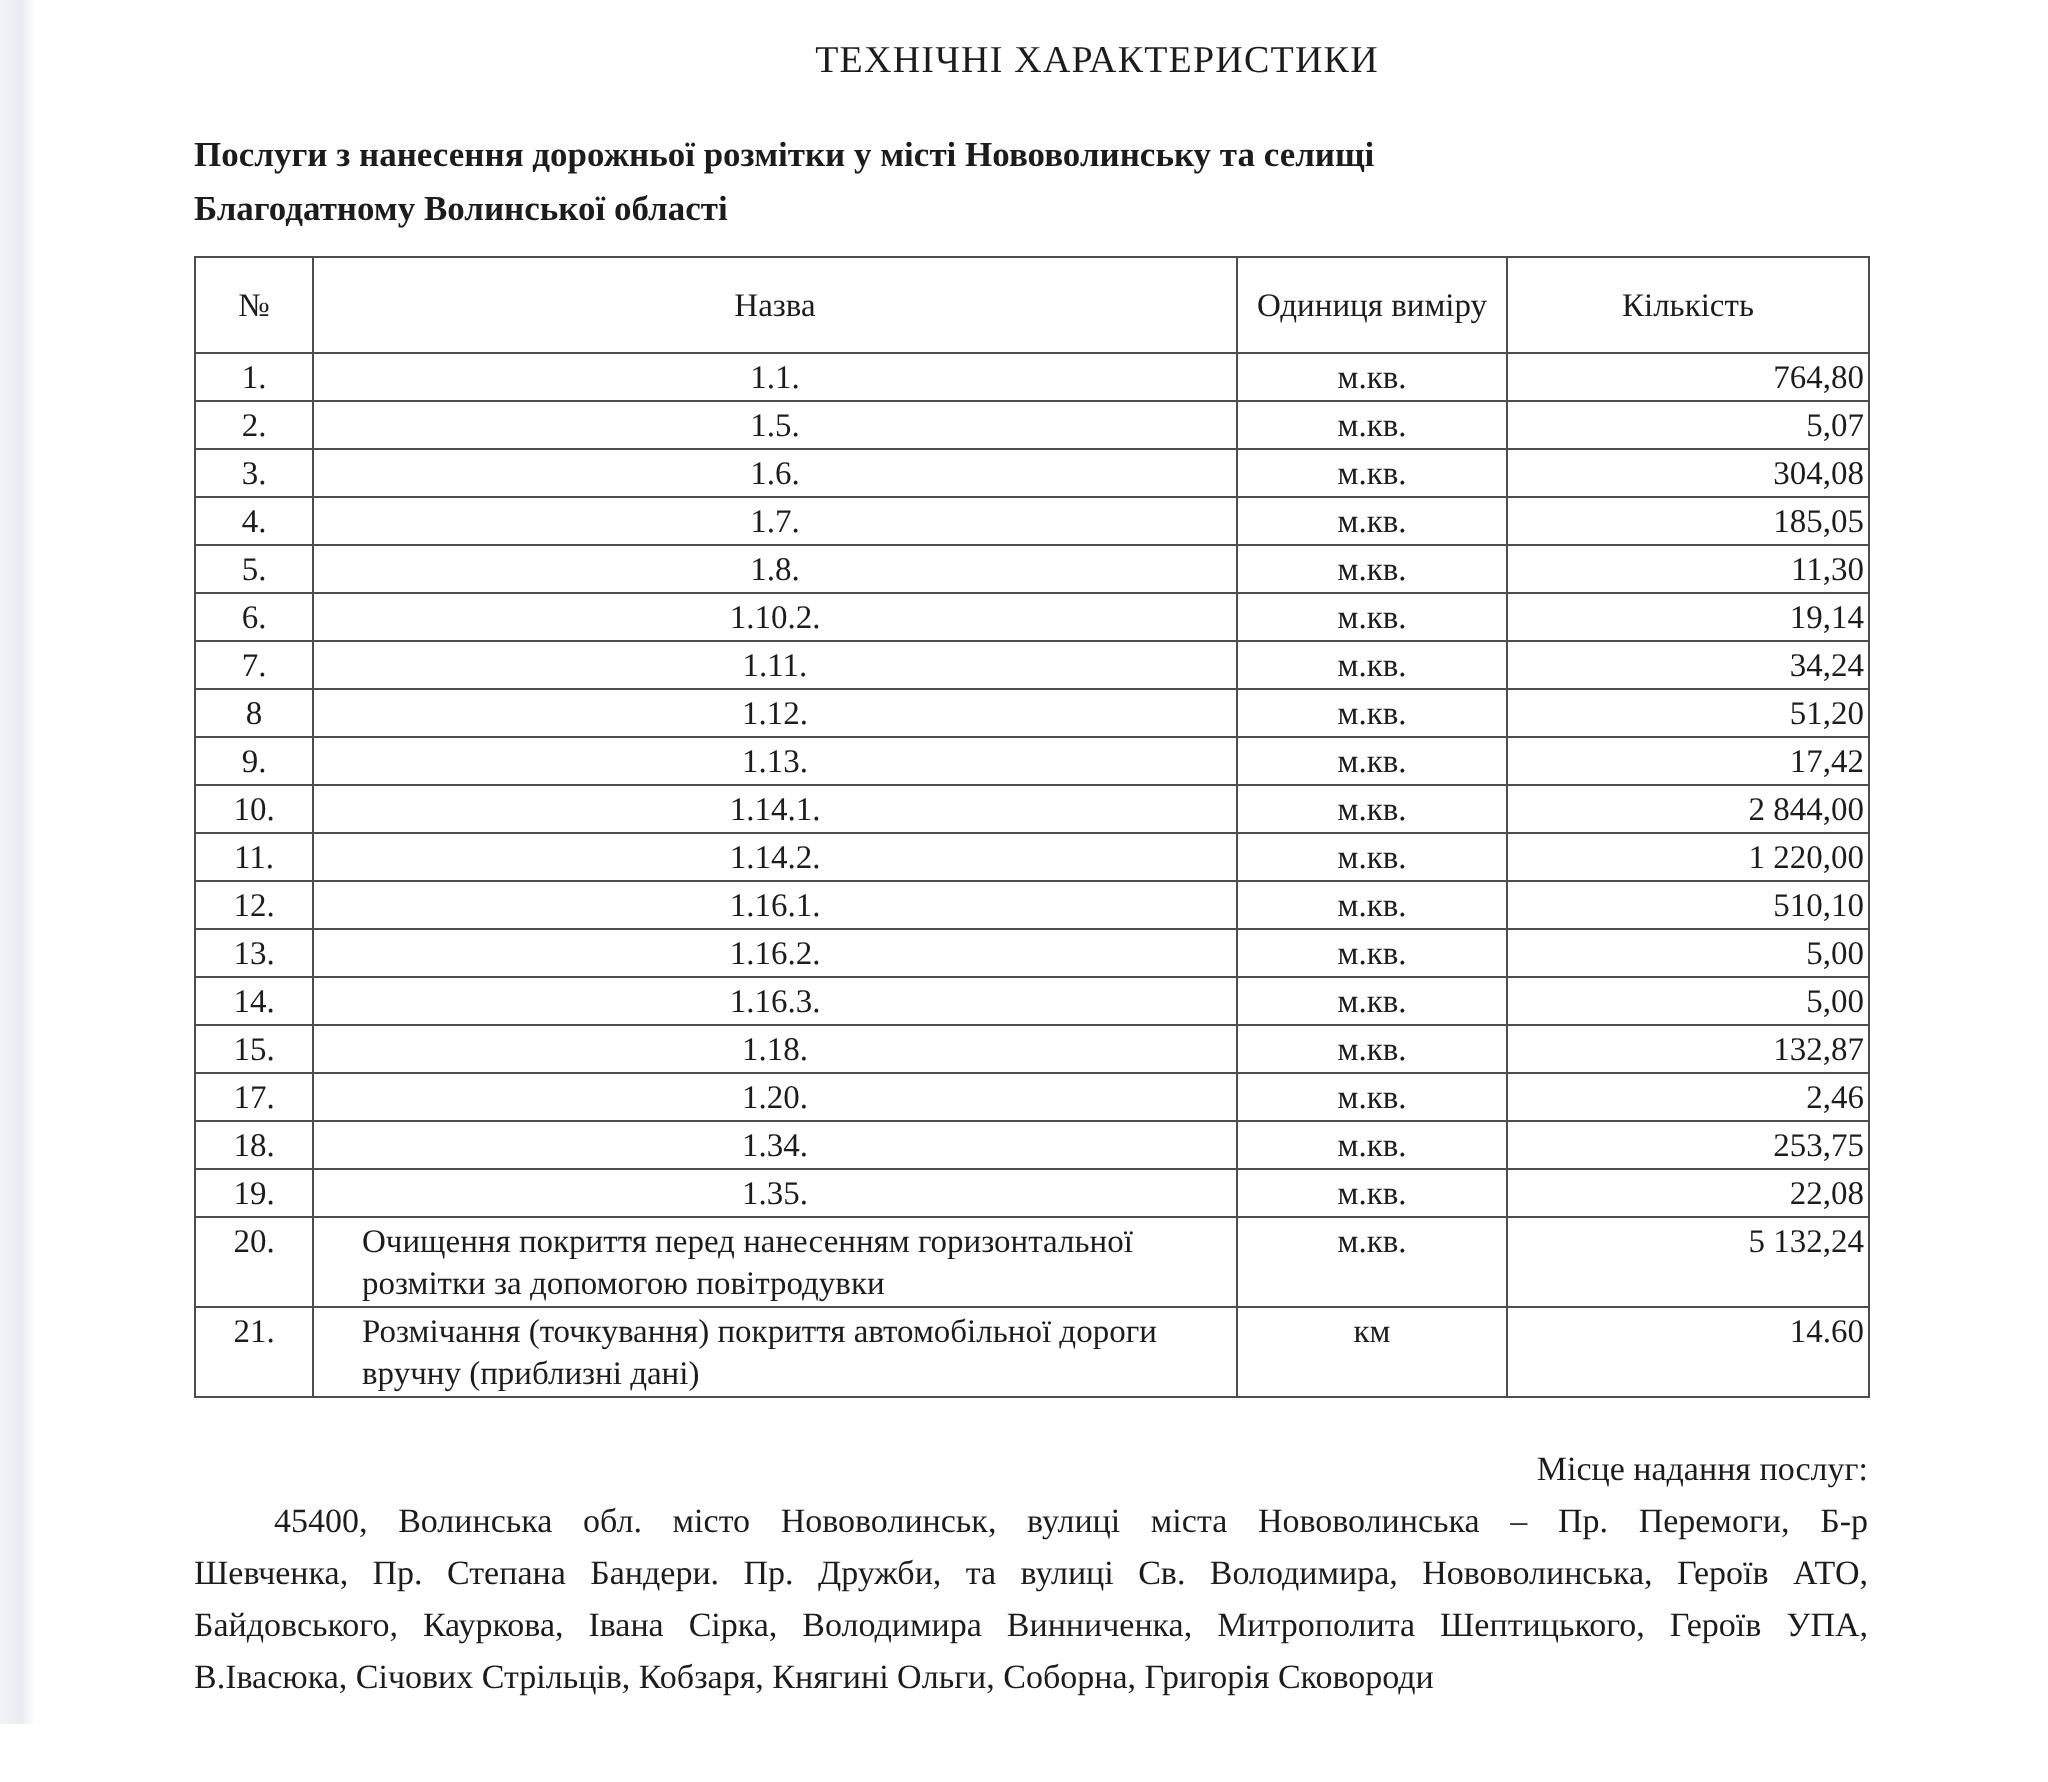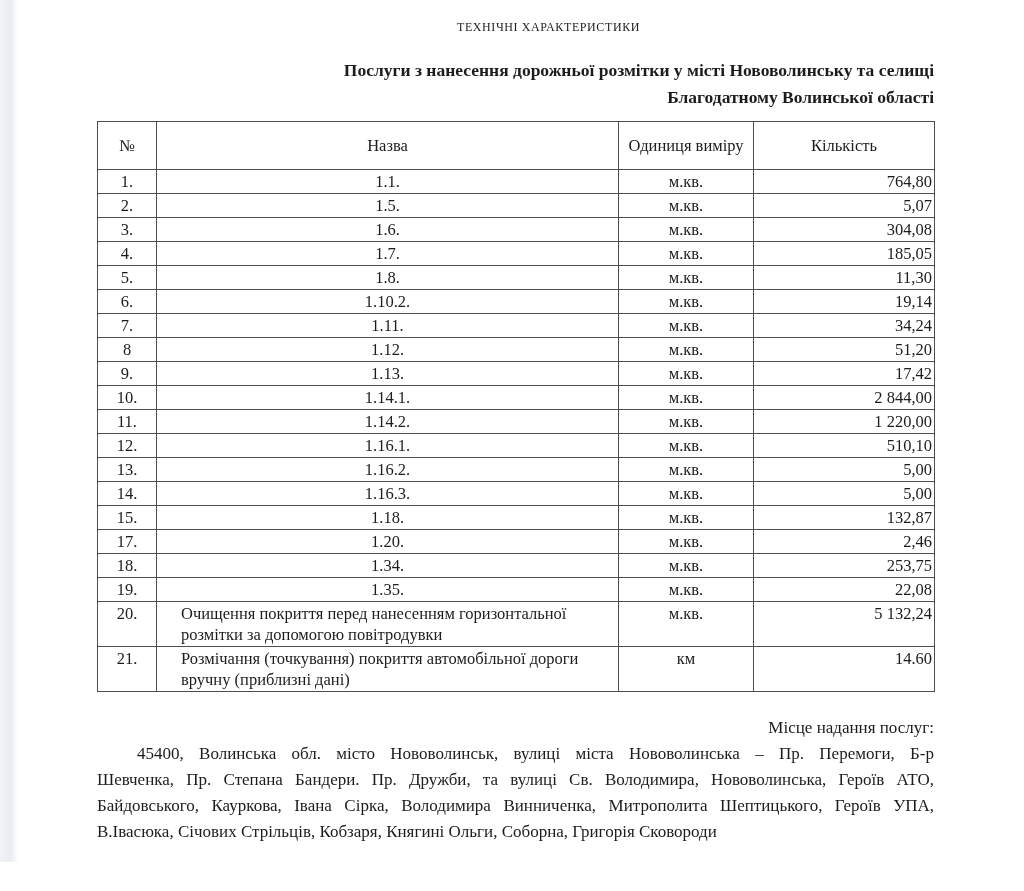--- a/index.html
+++ b/index.html
@@ -26,28 +26,28 @@
   .doc {
     position: absolute;
     left: 97px;
     top: 0;
     width: 837px;
   }
   .title {
     margin-top: 20px;
     padding-left: 66px;
     text-align: center;
-    font-size: 12px;
+    font-size: 19px;
     font-weight: 400;
     letter-spacing: 0.6px;
     white-space: nowrap;
   }
   .subtitle {
     margin-top: 22px;
-    text-align: right;
+    text-align: left;
     font-size: 17.5px;
     font-weight: 700;
     line-height: 27px;
   }
   table.specs {
     margin-top: 10px;
     width: 837px;
     border-collapse: collapse;
     table-layout: fixed;
     border: 1px solid #3f3f3f;

